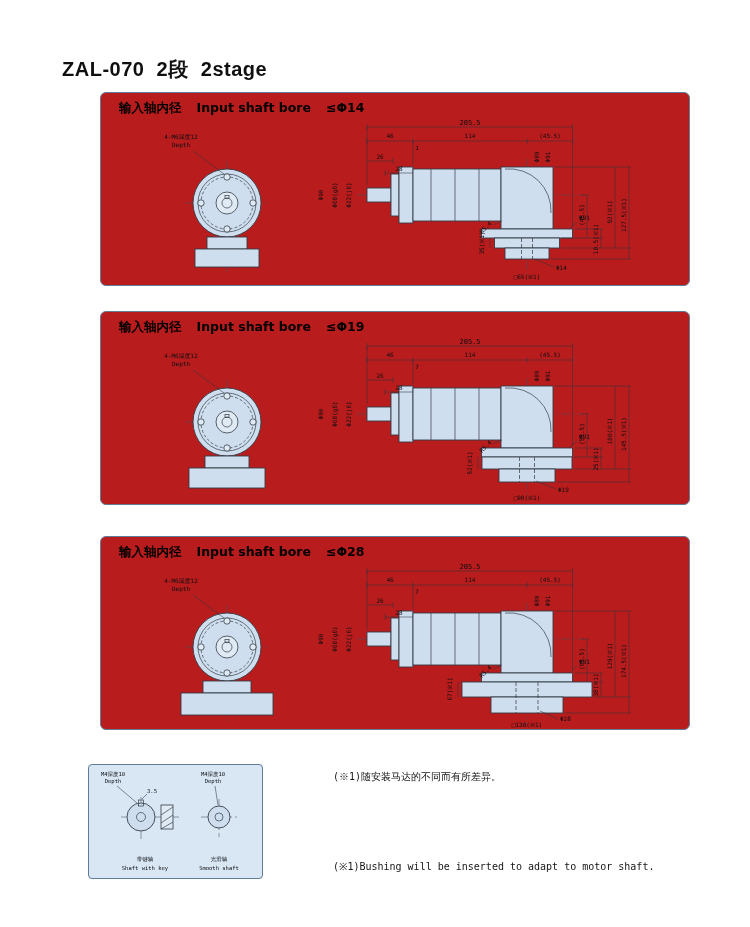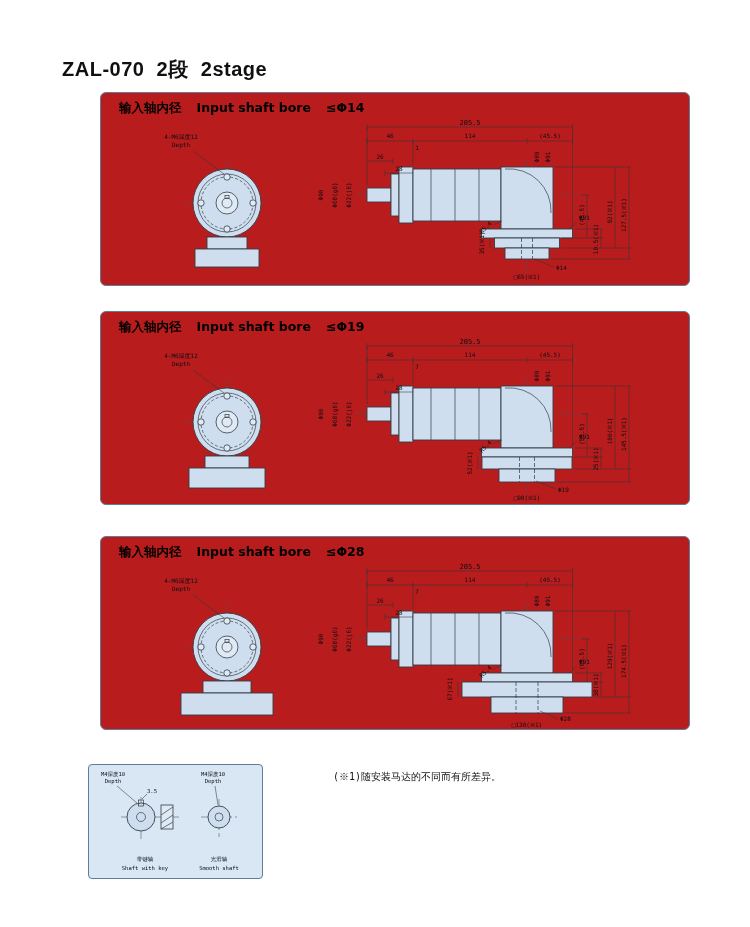--- a/index.html
+++ b/index.html
@@ -395,13 +395,14 @@
       <text class="t5" x="124" y="11" text-anchor="middle">M4深度10</text>
       <text class="t5" x="124" y="18" text-anchor="middle">Depth</text>
       <text class="t5" x="130" y="96" text-anchor="middle">光滑轴</text>
       <text class="t5" x="130" y="105" text-anchor="middle">Smooth shaft</text>
     </g>
   </svg>
 </section>
 
 <div class="notes">
   <p style="top:4px">(※1)随安装马达的不同而有所差异。</p>
+  <p style="top:93px">(※1)Bushing will be inserted to adapt to motor shaft.</p>
 </div>
 
 </body></html>

